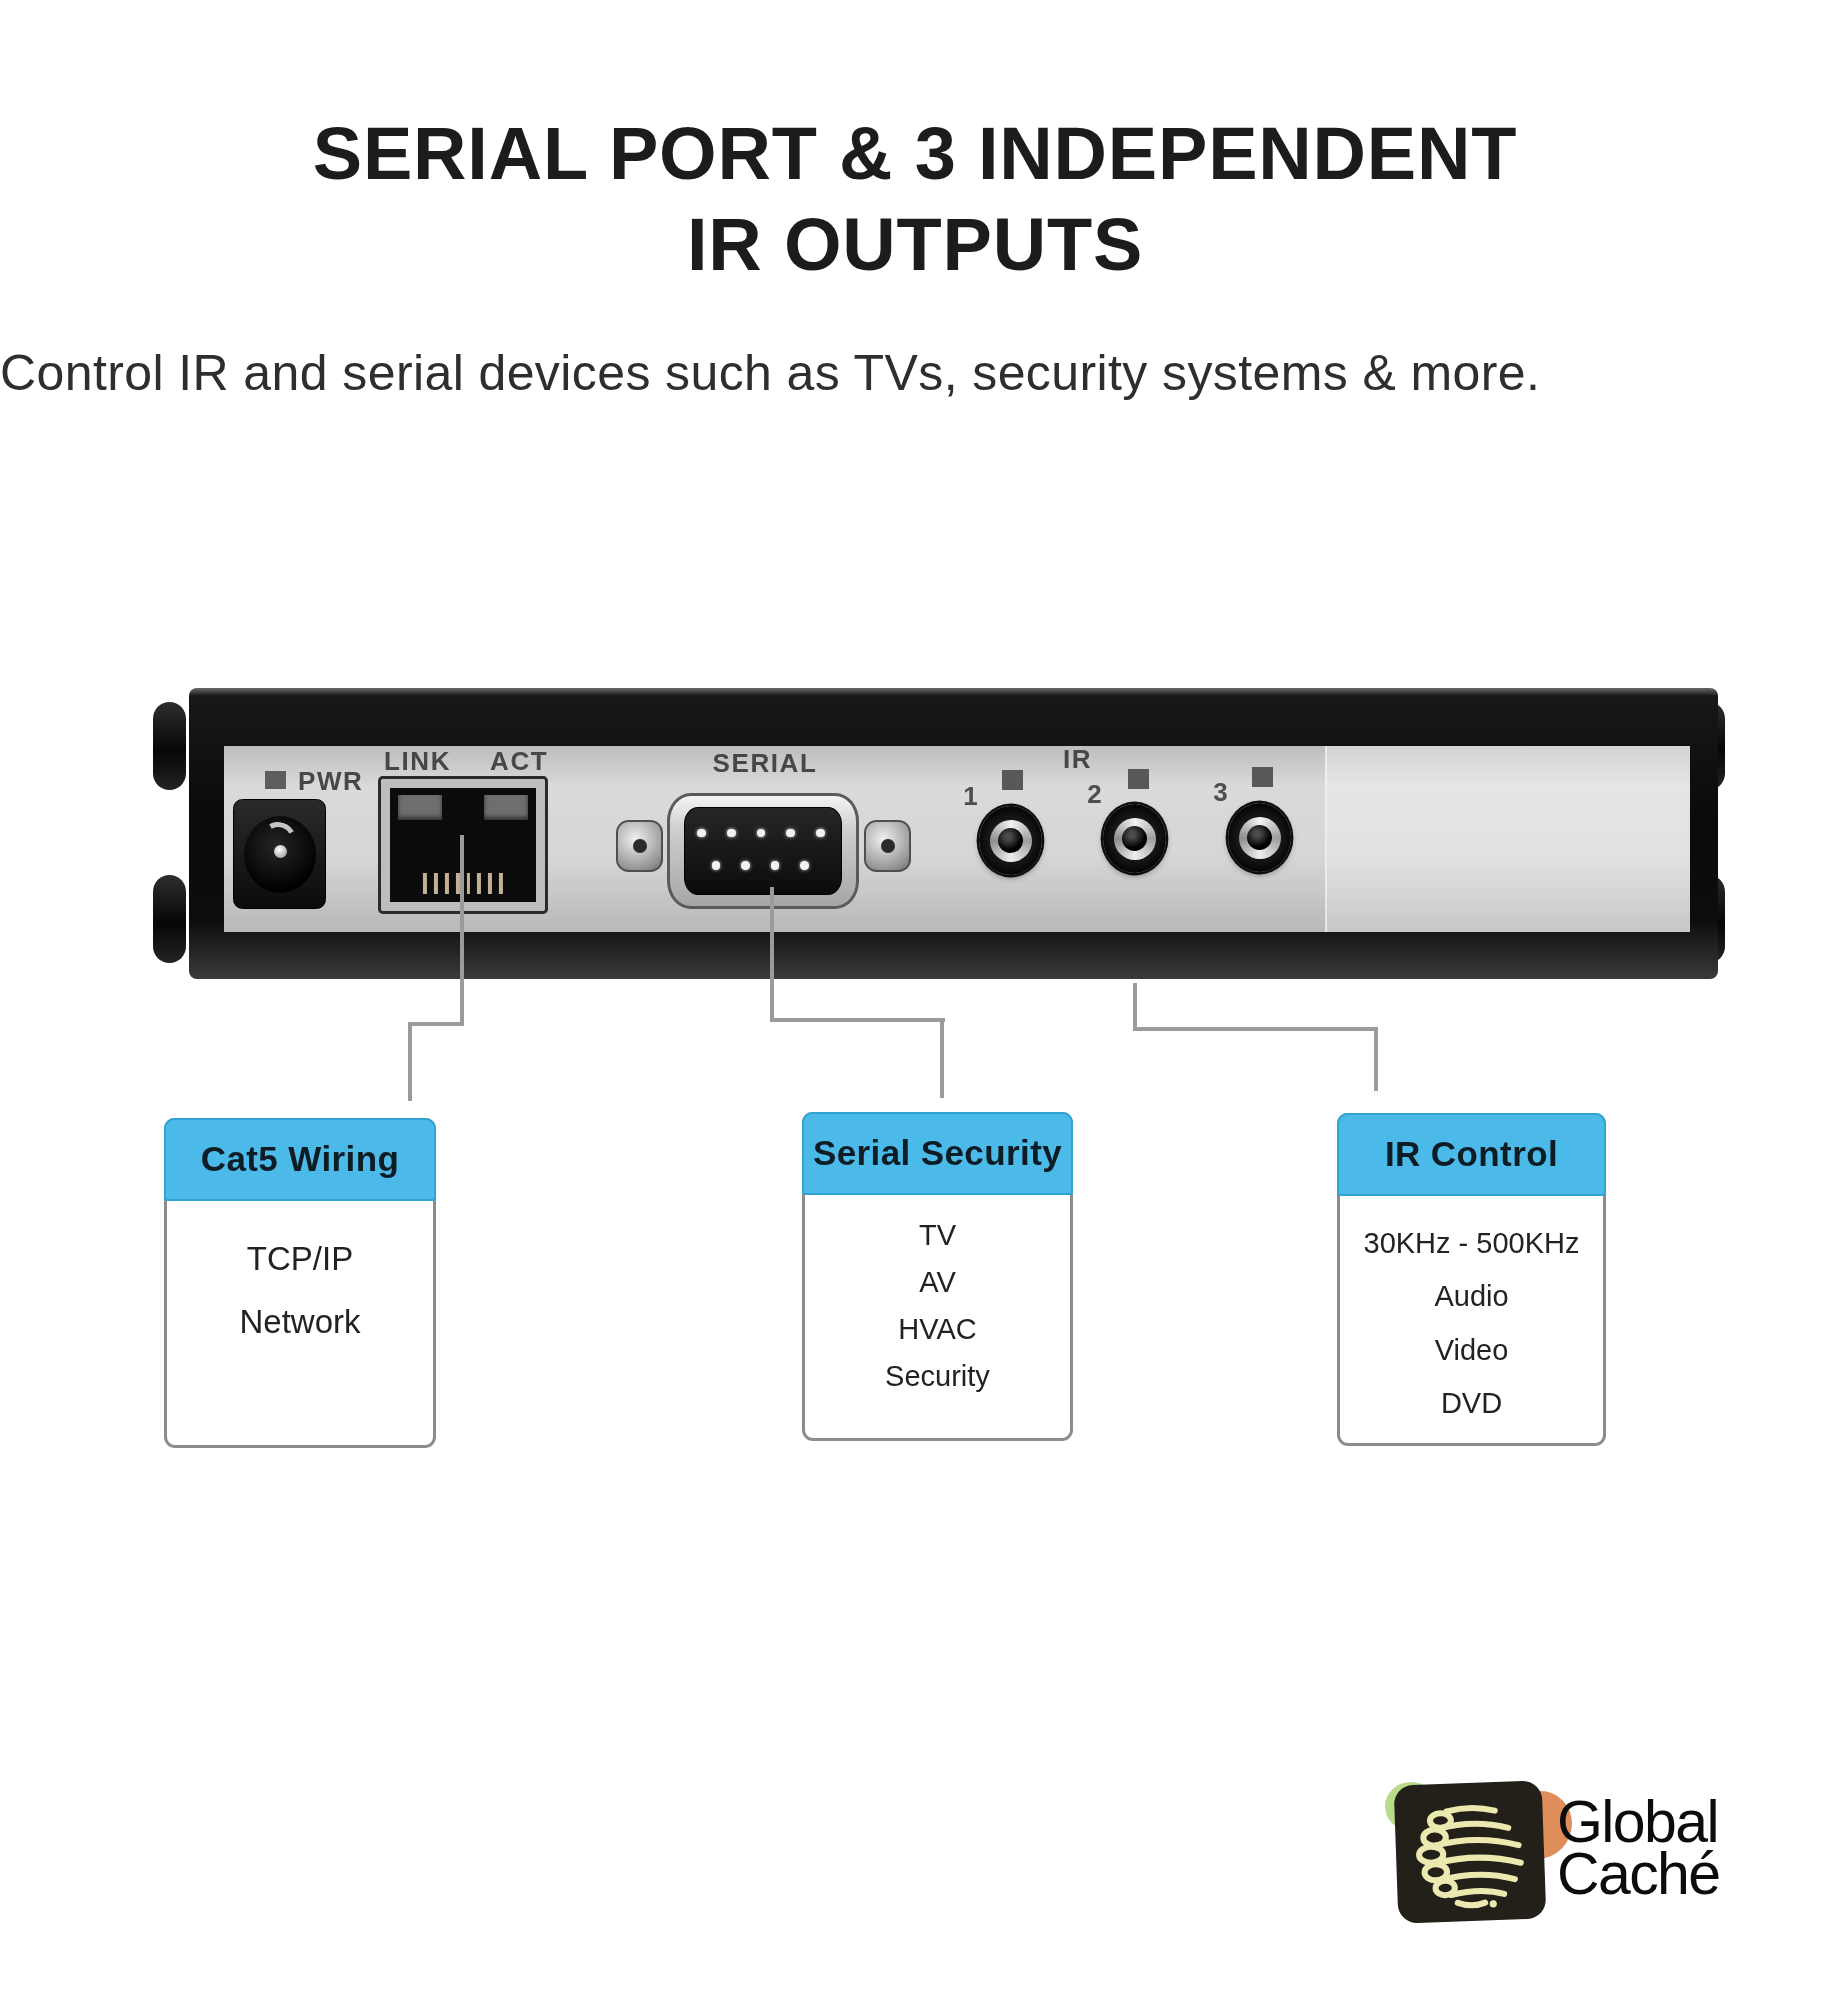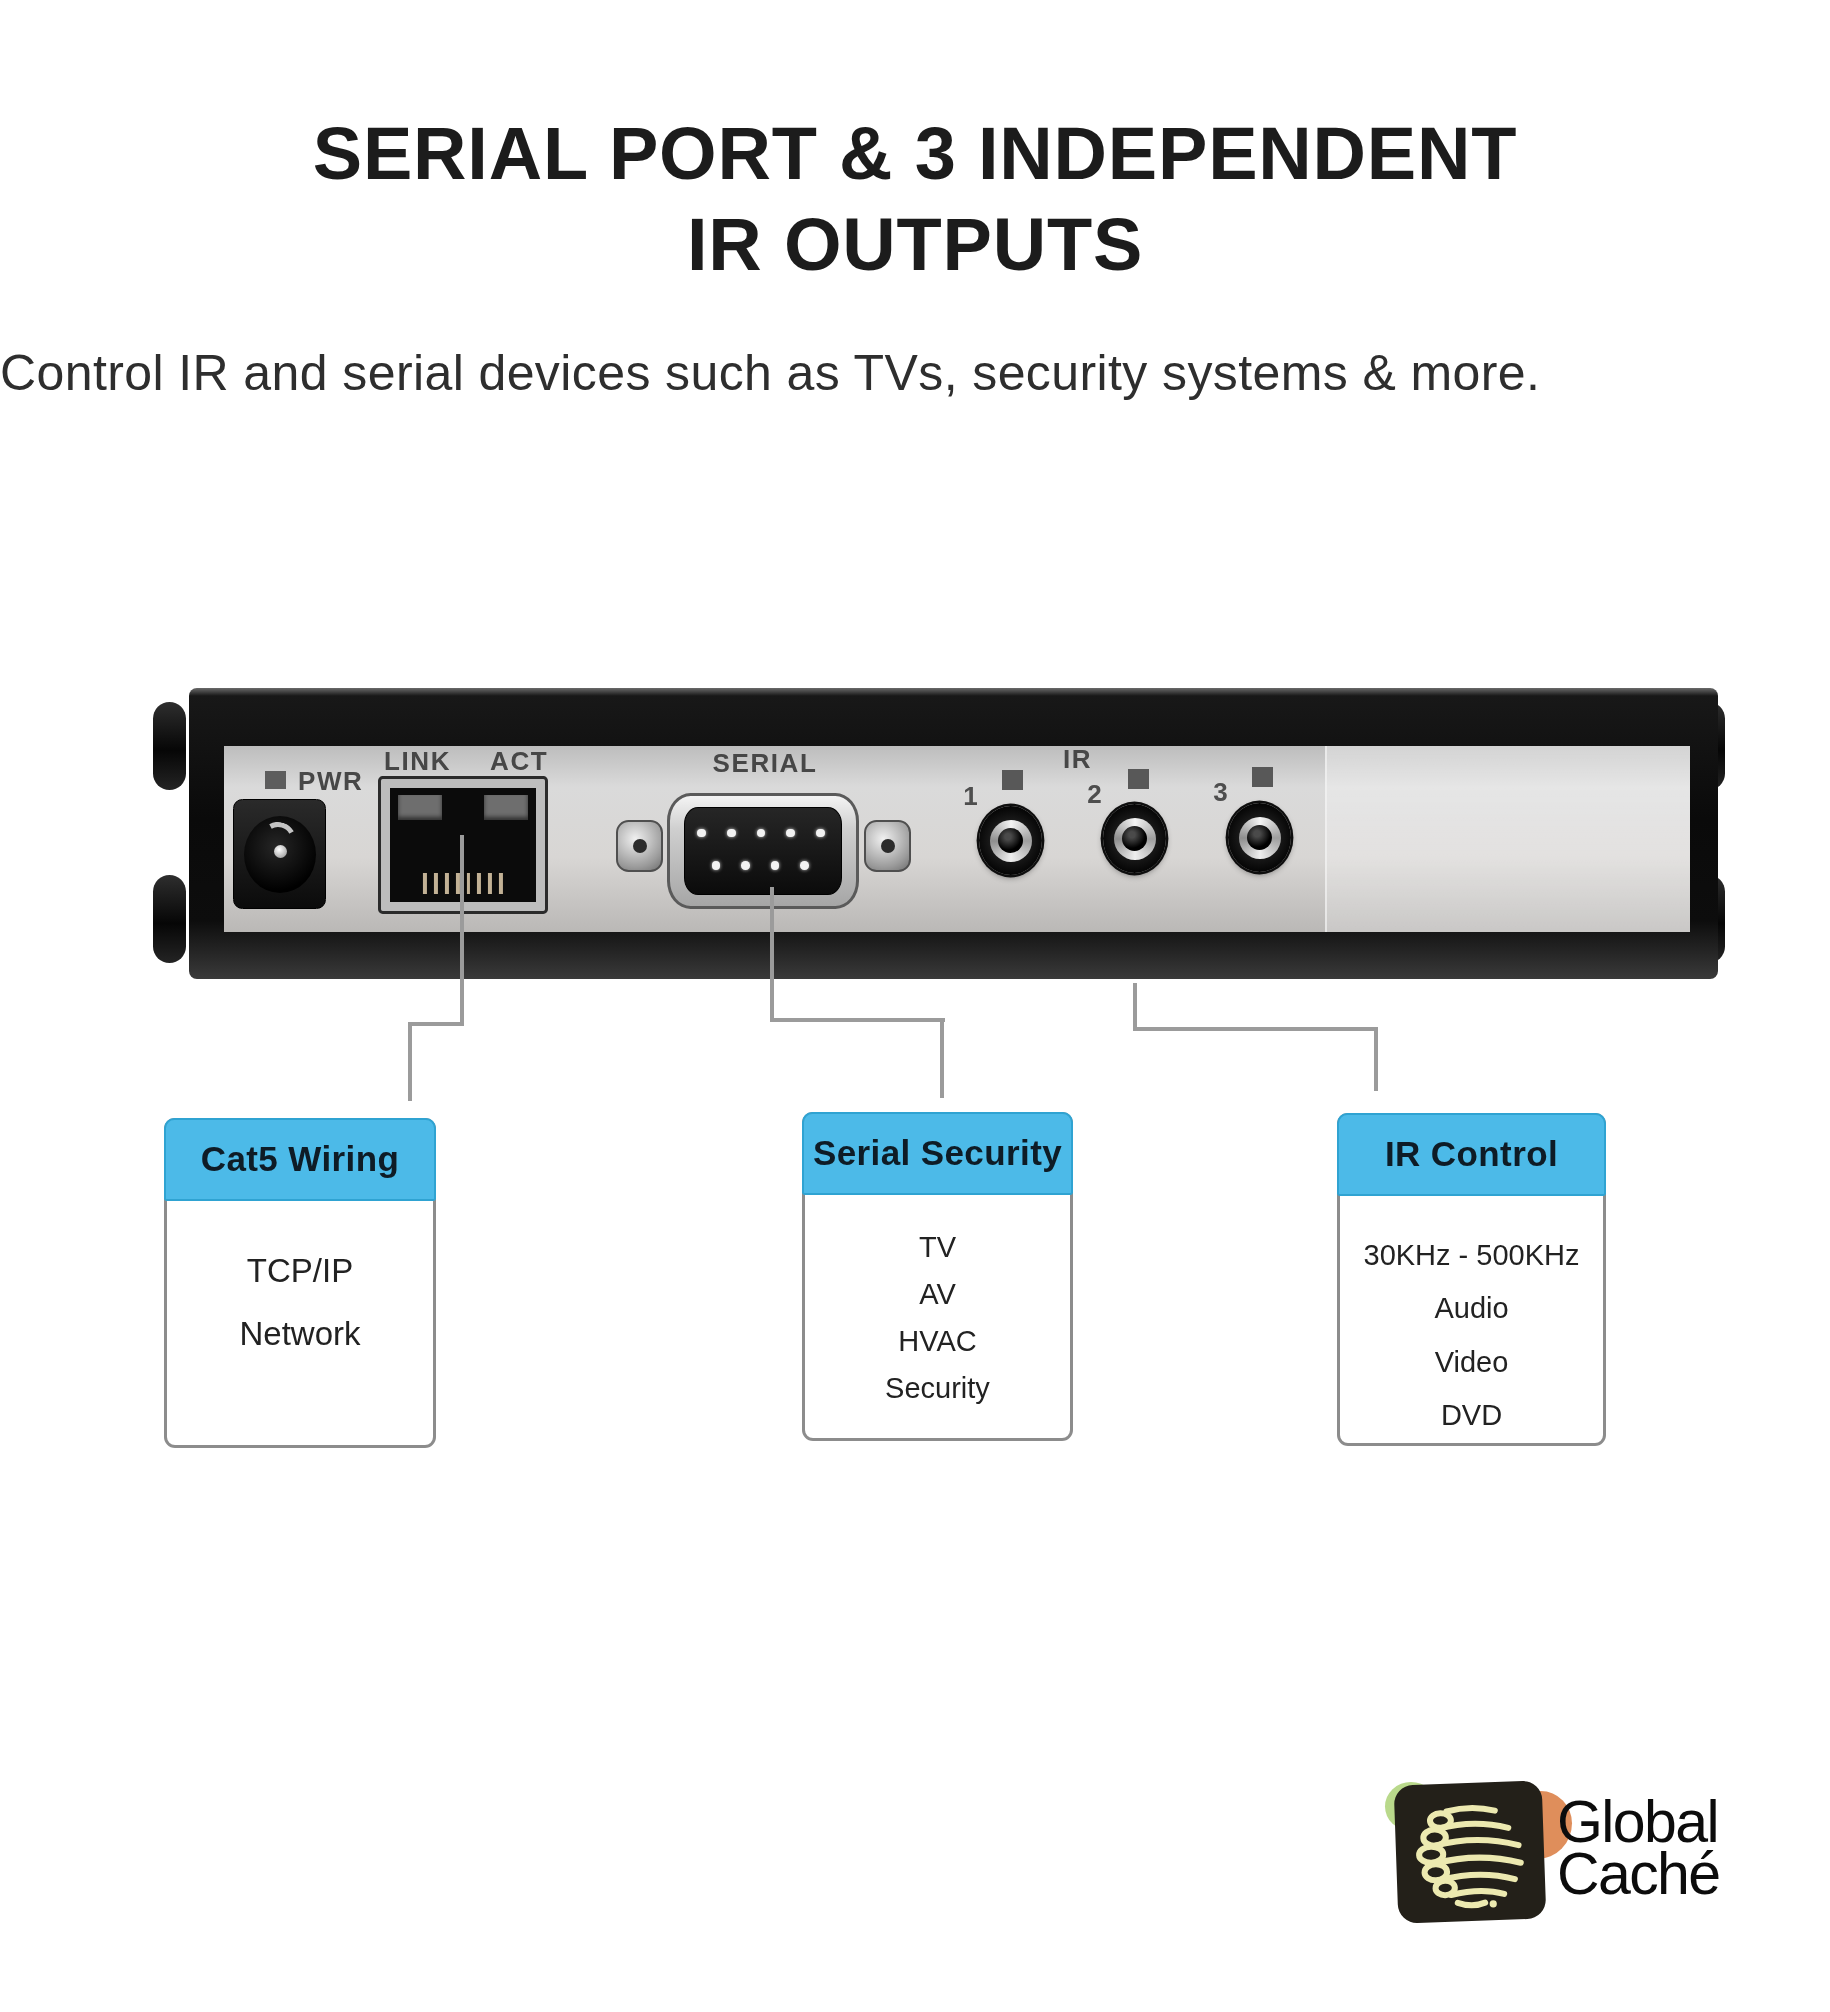--- a/index.html
+++ b/index.html
@@ -99,21 +99,21 @@
   .l3v1{left:1133px;top:983px;width:3.9px;height:48px;}
   .l3h {left:1133px;top:1027px;width:245px;height:3.9px;}
   .l3v2{left:1374px;top:1027px;width:3.9px;height:64px;}
 
   
   .callout{position:absolute;background:#ffffff;border:3.1px solid var(--box-border,#8c8c8c);
            border-radius:11px;z-index:2;}
   .c0{left:164px;top:1118px;width:272px;height:330px;}
   .c1{left:802px;top:1112px;width:271px;height:329px;}
   .c2{left:1337px;top:1113px;width:269px;height:333px;}
-  .callout-header{margin:-3.1px -3.1px 12px;height:83px;background:var(--accent,#4cbae8);
+  .callout-header{margin:-3.1px -3.1px 0;height:83px;background:var(--accent,#4cbae8);
                   border:2.4px solid #2fa3d2;border-radius:10.2px 10.2px 2.4px 2.4px;
                   display:flex;align-items:center;justify-content:center;}
   .callout-title{font-size:35px;font-weight:700;color:#0e1c26;letter-spacing:0.4px;}
   .callout-body{display:flex;flex-direction:column;align-items:center;}
   .callout-item{font-size:29px;color:#222222;}
   .c0 .callout-body{padding-top:39px;gap:25px;}
   .c0 .callout-item{font-size:33px;}
   .c1 .callout-body{padding-top:23.6px;gap:14px;}
   .c2 .callout-body{padding-top:31px;gap:20.4px;}
 

